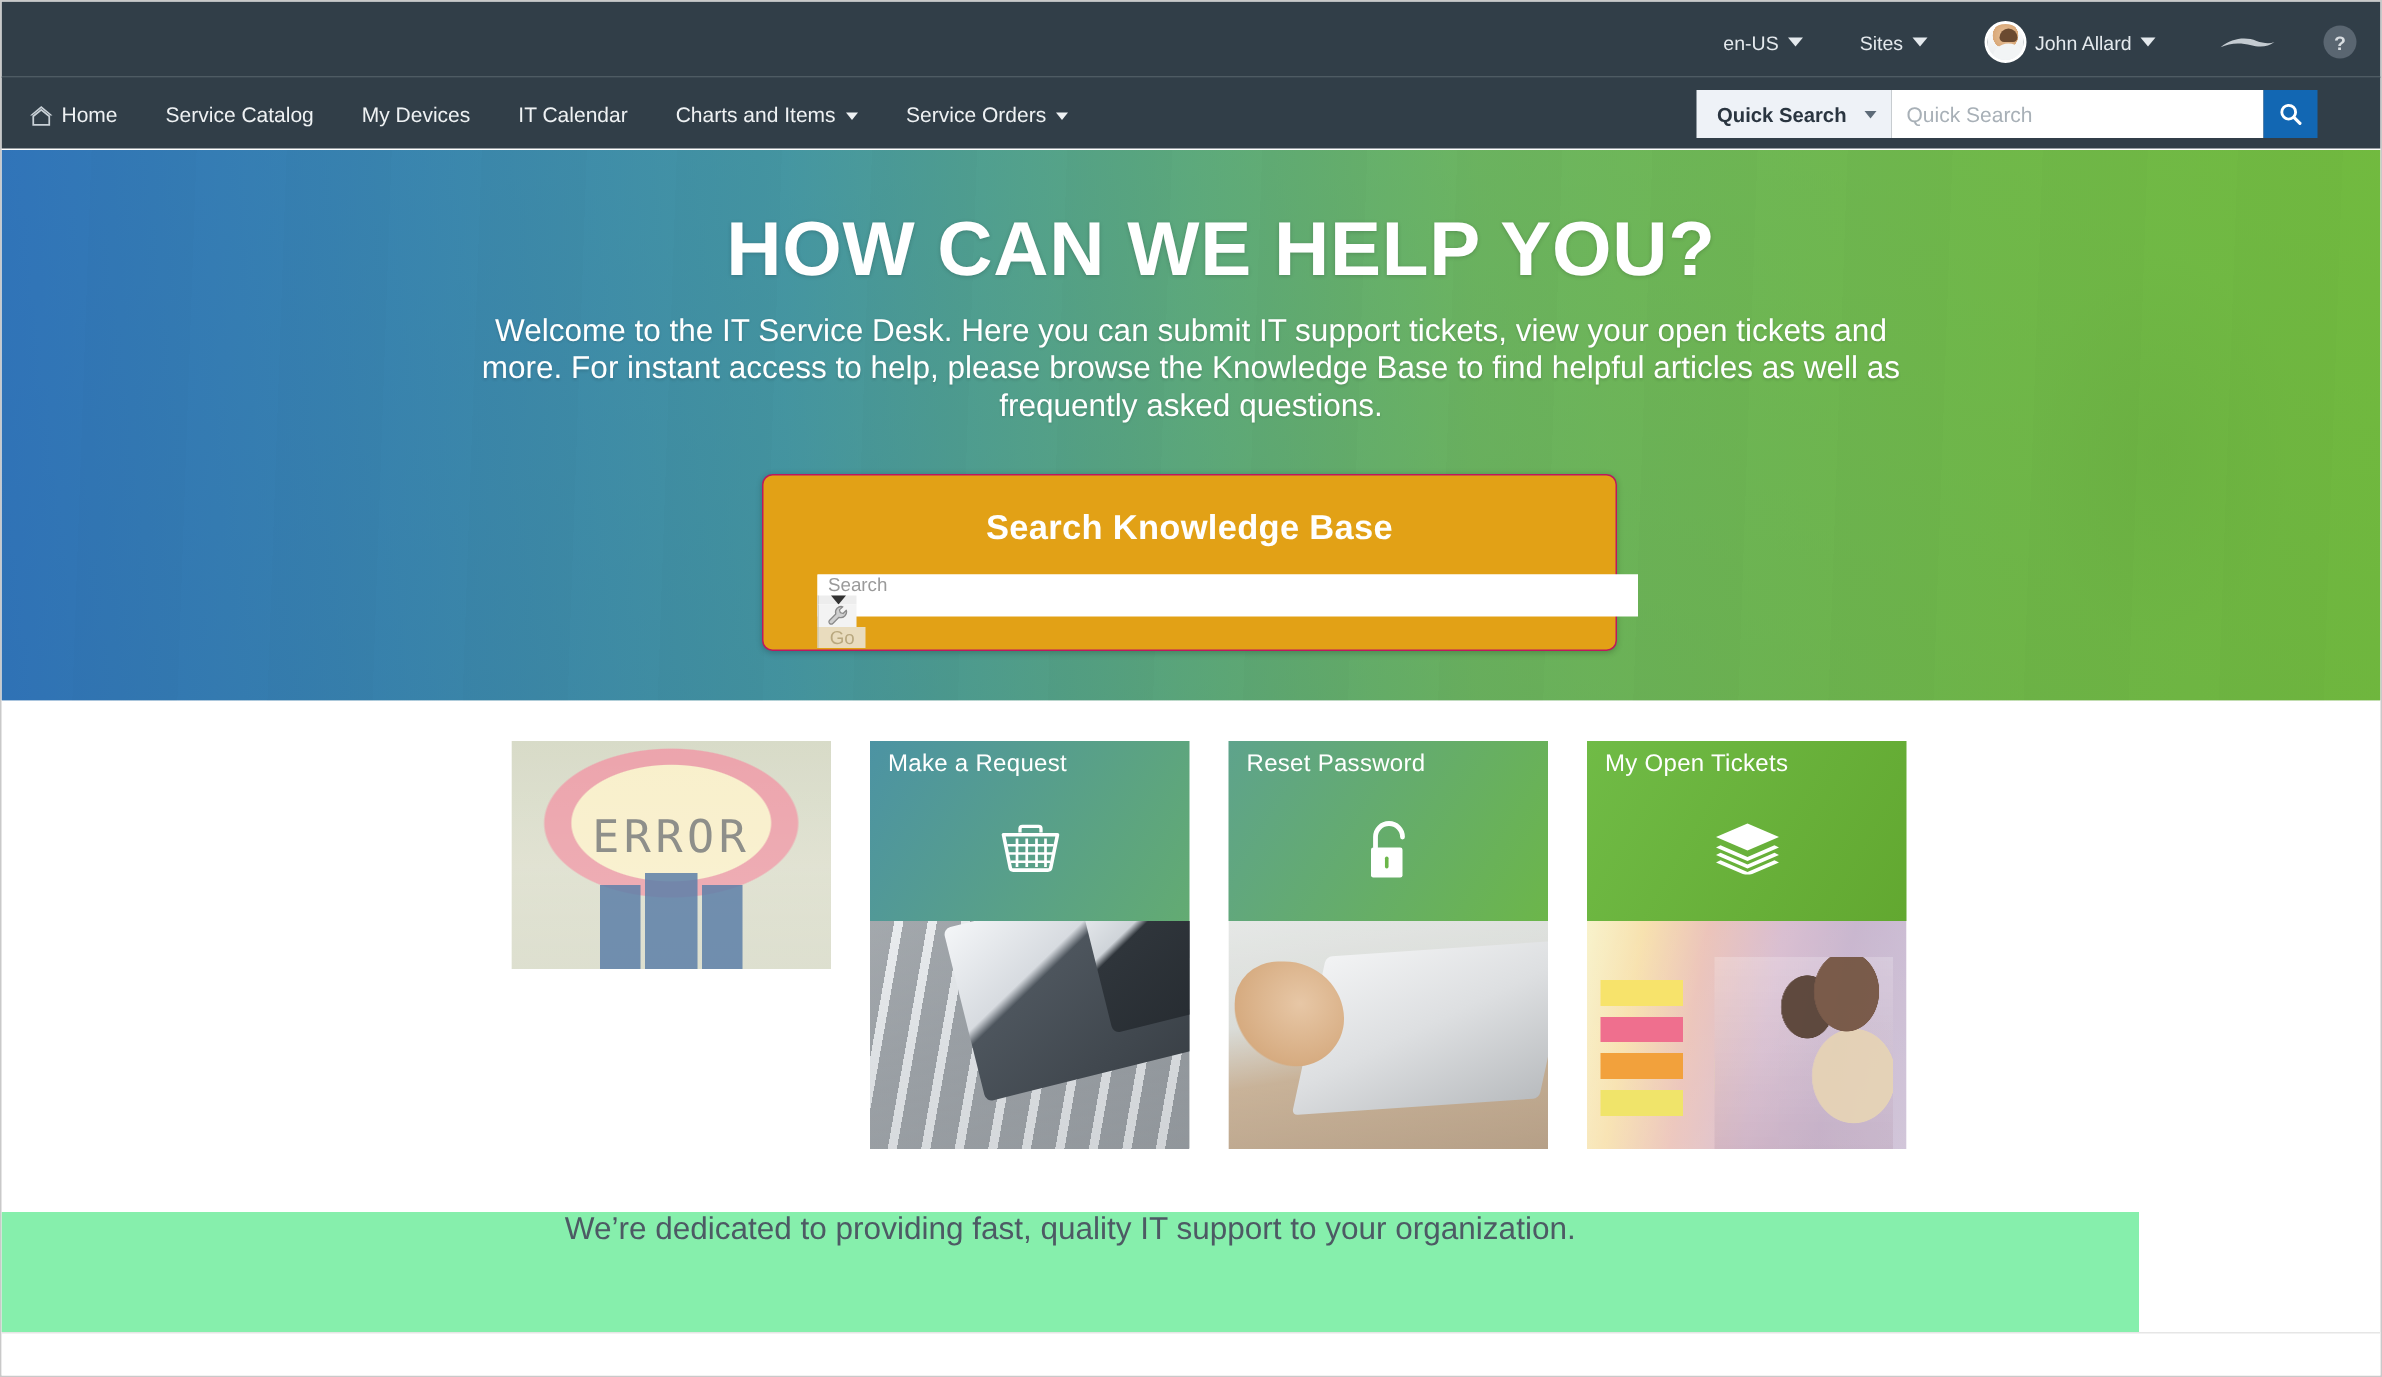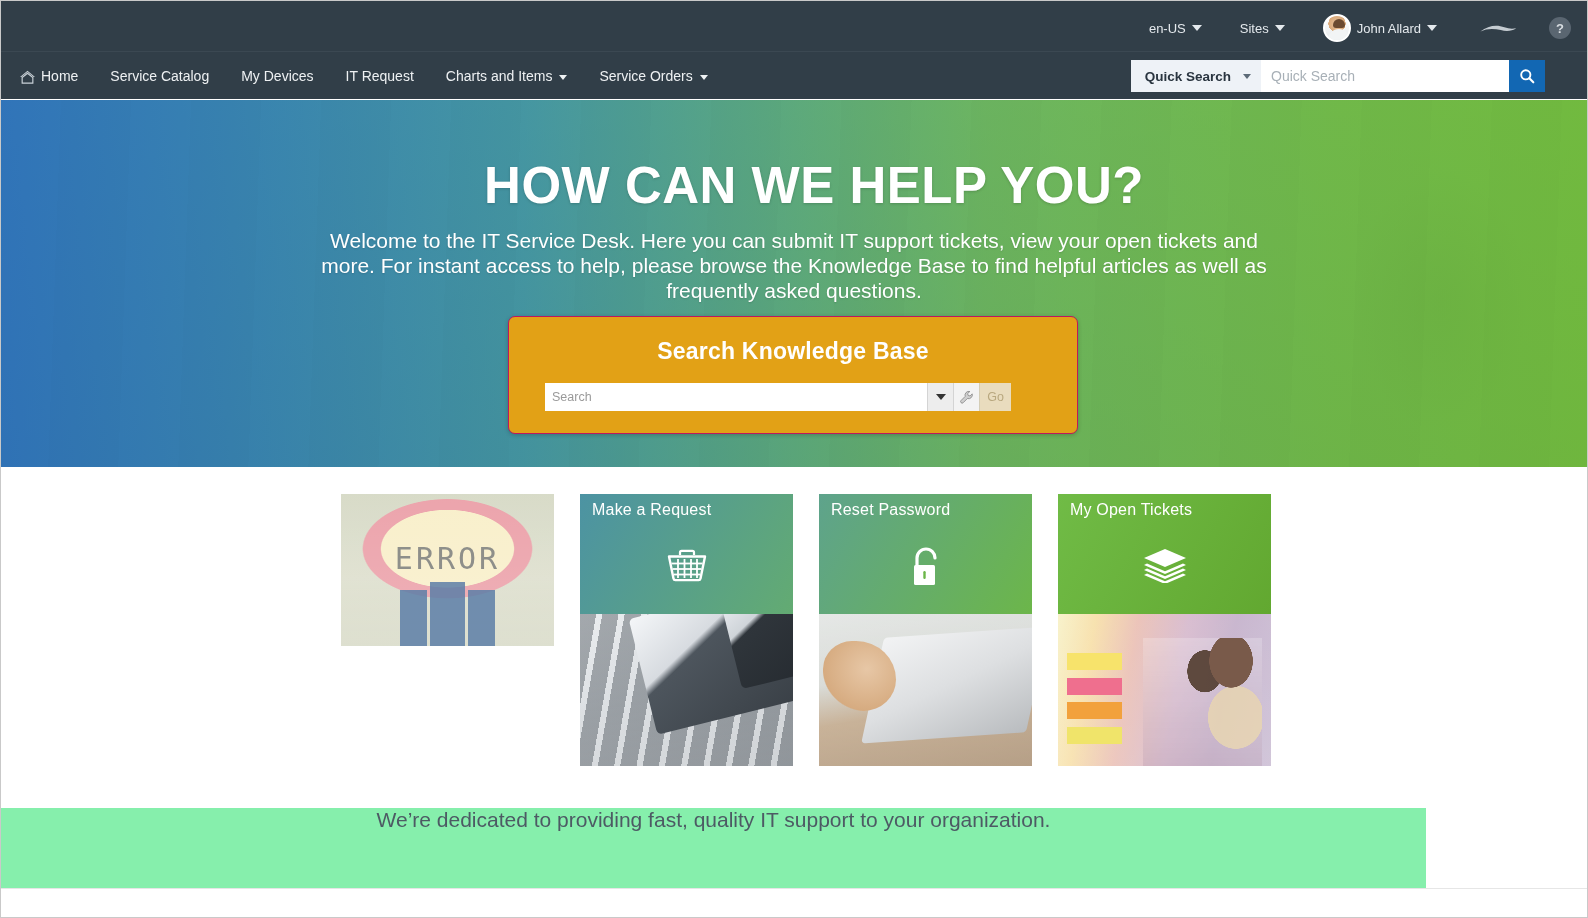--- a/index.html
+++ b/index.html
@@ -141,21 +141,21 @@
     mix-blend-mode: multiply; opacity:.92;
   }
   .hero-tint2 {
     position:absolute; inset:0;
     background: linear-gradient(90deg, rgba(45,114,184,.80) 0%, rgba(65,148,160,.74) 33%, rgba(106,180,90,.72) 62%, rgba(111,185,60,.80) 100%);
   }
   .hero-content {
     position:absolute; inset:0; text-align:center; color:#ffffff;
   }
   .hero-title {
-    margin-top:56px; font-size:51px; font-weight:bold; letter-spacing:0.5px;
+    margin-top:36px; font-size:51px; font-weight:bold; letter-spacing:0.5px;
     text-shadow:0 1px 3px rgba(0,0,0,.18);
     font-family:"Liberation Sans", sans-serif;
     padding-left:40px;
   }
   .hero-sub {
     margin: 14px auto 0; width:960px; font-size:21px; line-height:1.18;
     font-weight:300; font-family:"Liberation Sans", sans-serif;
     text-shadow:0 1px 2px rgba(0,0,0,.14);
   }
 
@@ -163,22 +163,22 @@
     position:absolute; left:507px; top:216px; width:570px; height:118px;
     background:#e2a116; border-radius:7px;
     box-shadow:0 1px 4px rgba(0,0,0,.22);
     border:1px solid #be185d;
   }
   .kb-title {
     text-align:center; color:#ffffff; font-size:23px; font-weight:bold;
     padding-top:21px; letter-spacing:0.2px;
   }
   .kb-searchrow {
-    position:absolute; left:36px; top:66px; width:466px; height:28px;
-    display:flex; background:#fff;
+    position:absolute; left:36px; top:66px; width:547px; height:28px;
+    display:flex; background:#fff;flex-direction:column;
   }
   .kb-input {
     flex:1; border:none; outline:none; background:#fff;
     font-size:12.5px; color:#333; padding-left:7px;
     font-family:"Liberation Sans", sans-serif;
   }
   .kb-input::placeholder{ color:#9a9a9a; }
   .kb-drop {
     width:26px; background:#ededed; border-left:1px solid #d4d4d4;
     display:flex; align-items:center; justify-content:center;
@@ -347,21 +347,21 @@
 
       <div class="nav-item">
         <span>Service Catalog</span>
       </div>
 
       <div class="nav-item">
         <span>My Devices</span>
       </div>
 
       <div class="nav-item">
-        <span>IT Request</span>
+        <span>IT Calendar</span>
       </div>
 
       <div class="nav-item">
         <span>Charts and Items</span>
         <span class="nav-caret"></span>
       </div>
 
       <div class="nav-item">
         <span>Service Orders</span>
         <span class="nav-caret"></span>

